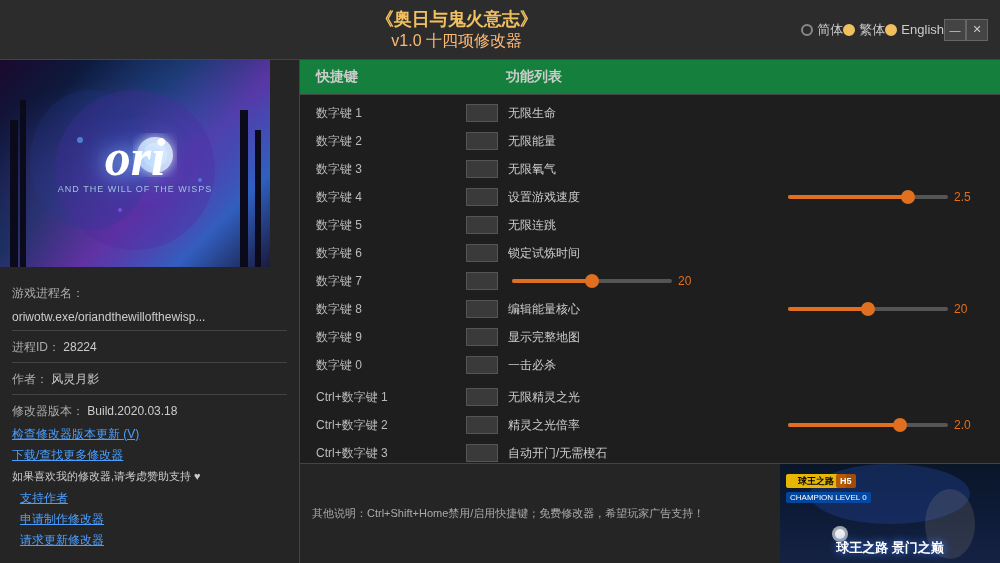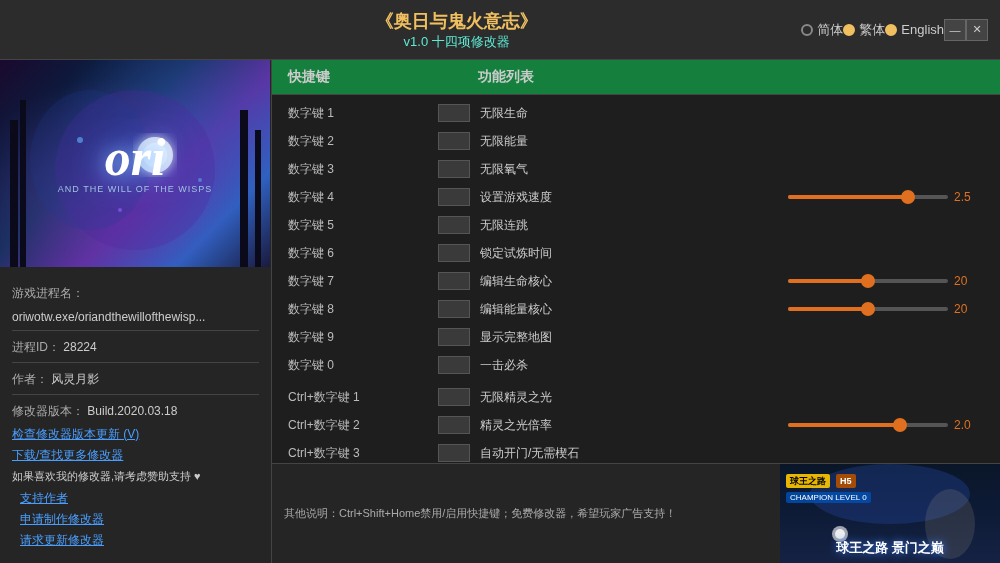--- a/index.html
+++ b/index.html
@@ -36,22 +36,22 @@
       flex: 1;
     }
 
     .header-title .main-title {
       color: #f0c060;
       font-size: 18px;
       font-weight: bold;
     }
 
     .header-title .sub-title {
-      color: #5eead4;
-      font-size: 13px;
+      color: #fdba74;
+      font-size: 16px;
     }
 
     .header-controls {
       display: flex;
     }
 
     .lang-option {
       display: flex;
       align-items: center;
       gap: 4px;
@@ -88,21 +88,21 @@
 
     
     .content {
       display: flex;
       flex: 1;
       overflow: hidden;
     }
 
     
     .left-panel {
-      width: 272px;
+      width: 300px;
       background: #252525;
       display: flex;
       flex-direction: column;
       border-right: 1px solid #444;
     }
 
     .game-image {
       width: 270px;
       height: 220px;
       background: linear-gradient(135deg, #1a0a2e 0%, #0d1a3d 20%, #1a3060 40%, #6030a0 60%, #3060c0 80%, #1a1a3e 100%);
@@ -513,21 +513,20 @@
           <span class="feature-name">无限连跳</span>
         </div>
         <div class="feature-row">
           <span class="shortcut-key">数字键 6</span>
           <div class="toggle-btn"></div>
           <span class="feature-name">锁定试炼时间</span>
         </div>
         <div class="feature-row">
           <span class="shortcut-key">数字键 7</span>
           <div class="toggle-btn"></div>
-          <span class="feature-name">编辑生命核心</span>
           <div class="slider-container">
             <div class="slider-track">
               <div class="slider-fill" style="width:50%;"></div>
               <div class="slider-thumb" style="left:50%;"></div>
             </div>
             <span class="slider-value">20</span>
           </div>
         </div>
         <div class="feature-row">
           <span class="shortcut-key">数字键 8</span>
@@ -590,21 +589,21 @@
             <rect width="220" height="100" fill="rgba(10,20,40,0.5)"></rect>
 
             <ellipse cx="110" cy="30" rx="80" ry="30" fill="rgba(40,80,180,0.3)"></ellipse>
 
             <ellipse cx="170" cy="60" rx="25" ry="35" fill="rgba(200,180,150,0.15)"></ellipse>
 
             <circle cx="60" cy="70" r="8" fill="rgba(255,255,255,0.6)"></circle>
             <circle cx="60" cy="70" r="5" fill="rgba(255,255,255,0.8)"></circle>
           </svg>
           <div style="position:absolute;top:6px;left:6px;z-index:3;">
-            <span style="background:rgba(255,200,0,0.9);color:#000;font-size:9px;font-weight:bold;padding:2px 4px;border-radius:2px;">球王之路</span>
+            <span style="background:rgba(255,200,0,0.9);color:#000;font-size:9px;font-weight:bold;padding:2px 12px;border-radius:2px;">球王之路</span>
           </div>
           <div style="position:absolute;top:6px;left:56px;z-index:3;">
             <span style="background:rgba(180,80,0,0.9);color:#fff;font-size:9px;font-weight:bold;padding:2px 4px;border-radius:2px;">H5</span>
           </div>
           <div style="position:absolute;top:22px;left:6px;z-index:3;">
             <span style="background:rgba(0,80,180,0.8);color:#fff;font-size:8px;padding:1px 4px;border-radius:2px;">CHAMPION LEVEL 0</span>
           </div>
           <div class="ad-text">球王之路 景门之巅</div>
         </div>
       </div>

